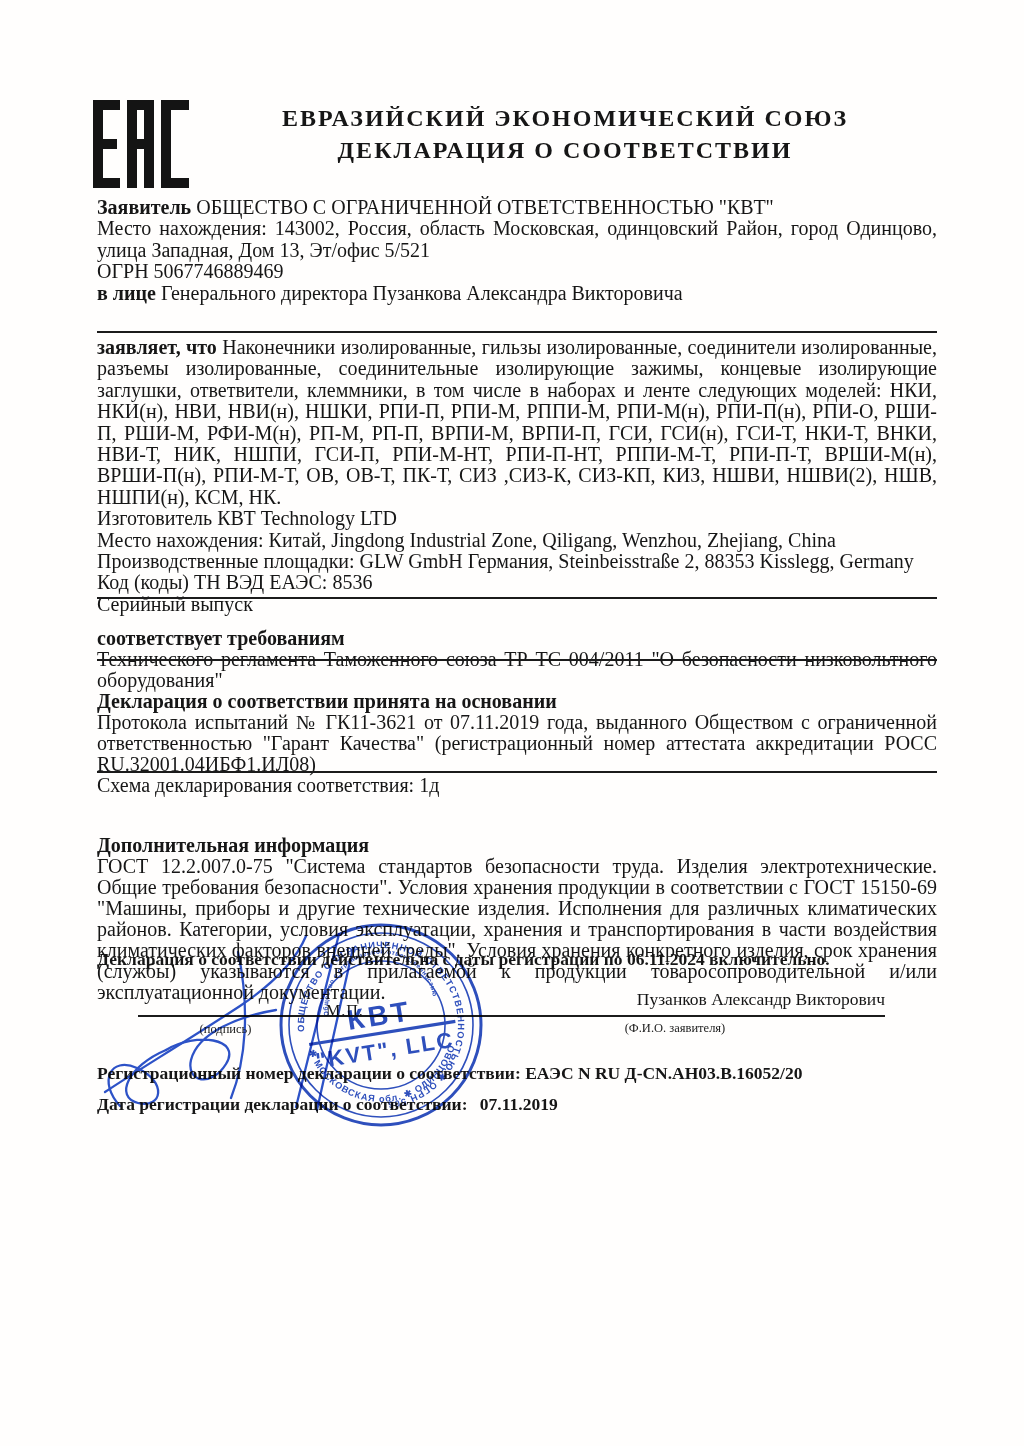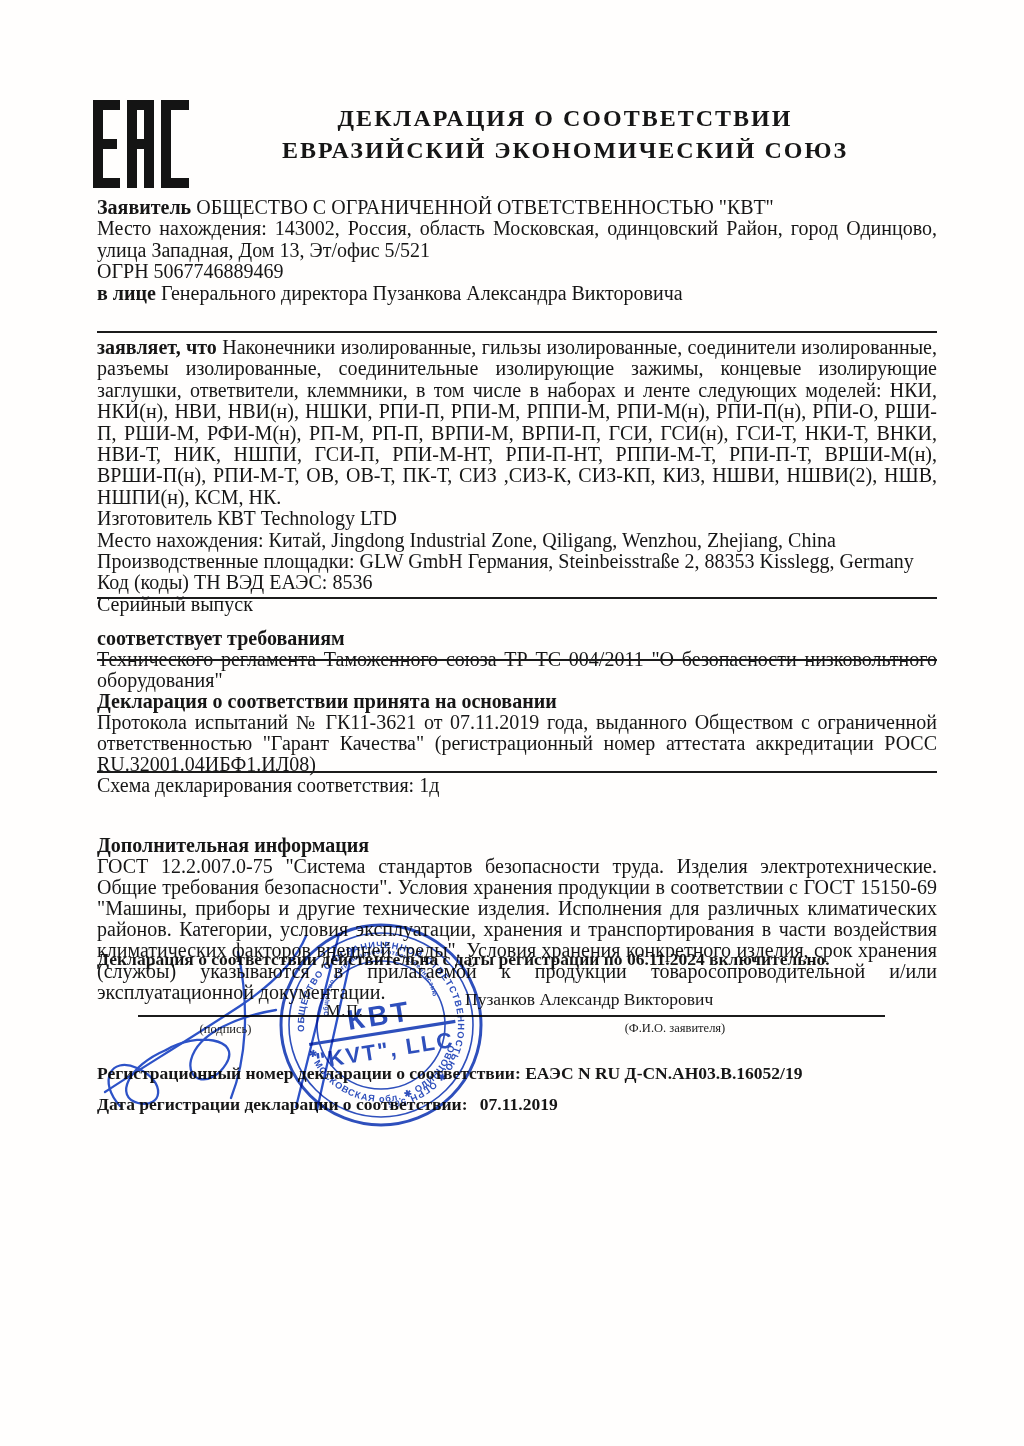--- a/index.html
+++ b/index.html
@@ -45,22 +45,22 @@
       <rect x="34" y="0" width="27" height="10"></rect>
       <rect x="34" y="39" width="27" height="10"></rect>
 
       <rect x="68" y="0" width="10" height="88"></rect>
       <rect x="68" y="0" width="28" height="10"></rect>
       <rect x="68" y="78" width="28" height="10"></rect>
     </g>
   </svg>
 
   <div class="abs title-block">
+    <div>ЕВРАЗИЙСКИЙ ЭКОНОМИЧЕСКИЙ СОЮЗ</div>
     <div>ДЕКЛАРАЦИЯ О СООТВЕТСТВИИ</div>
-    <div>ЕВРАЗИЙСКИЙ ЭКОНОМИЧЕСКИЙ СОЮЗ</div>
   </div>
 
   <div class="abs bt" style="left:97px;top:197px;width:840px;">
     <p><span class="b">Заявитель</span> <span>ОБЩЕСТВО С ОГРАНИЧЕННОЙ ОТВЕТСТВЕННОСТЬЮ "КВТ"</span></p>
     <p>Место нахождения: 143002, Россия, область Московская, одинцовский Район, город Одинцово, улица Западная, Дом 13, Эт/офис 5/521</p>
     <p>ОГРН 5067746889469</p>
     <p><span class="b">в лице</span> <span>Генерального директора Пузанкова Александра Викторовича</span></p>
   </div>
 
   <div class="hr" style="top:331px"></div>
@@ -91,29 +91,29 @@
 
   <div class="hr" style="top:771px"></div>
 
   <div class="abs bt tight" style="left:97px;top:807px;width:840px;">
     <p class="b">Дополнительная информация</p>
     <p>ГОСТ 12.2.007.0-75 "Система стандартов безопасности труда. Изделия электротехнические. Общие требования безопасности". Условия хранения продукции в соответствии с ГОСТ 15150-69 "Машины, приборы и другие технические изделия. Исполнения для различных климатических районов. Категории, условия эксплуатации, хранения и транспортирования в части воздействия климатических факторов внешней среды". Условия хранения конкретного изделия, срок хранения (службы) указываются в прилагаемой к продукции товаросопроводительной и/или эксплуатационной документации.</p>
   </div>
 
   <div class="abs b" style="left:97px;top:948px;width:840px;font-size:17.5px;line-height:22px;">Декларация о соответствии действительна с даты регистрации по 06.11.2024 включительно.</div>
 
-  <div class="abs" style="left:465px;top:989px;width:420px;text-align:left;font-size:17.5px;">Пузанков Александр Викторович</div>
+  <div class="abs" style="left:465px;top:989px;width:420px;text-align:right;font-size:17.5px;">Пузанков Александр Викторович</div>
   <div class="sigline" style="left:138px;top:1015px;width:747px;"></div>
   <div class="abs caption" style="left:138px;top:1022px;width:175px;">(подпись)</div>
   <div class="abs caption" style="left:465px;top:1021px;width:420px;">(Ф.И.О. заявителя)</div>
   <div class="abs mp" style="left:326px;top:1002px;">М.П.</div>
 
   <div class="abs regline" style="left:97px;top:1062px;width:880px;">
     <span>Регистрационный номер декларации о соответствии:</span>
-    <span>ЕАЭС N RU Д-CN.АН03.В.16052/19</span>
+    <span>ЕАЭС N RU Д-CN.АН03.В.16052/20</span>
   </div>
   <div class="abs regline" style="left:97px;top:1093px;width:880px;">
     <span>Дата регистрации декларации о соответствии:</span>
     <span style="margin-left:8px">07.11.2019</span>
   </div>
 
   <svg class="abs sig-svg" style="left:90px;top:920px;" width="270" height="195" viewBox="0 0 270 195">
     <g class="sig-path" stroke-width="2.3">
       <path d="M 15,172 C 45,152 95,122 150,86 C 186,62 206,40 216,16"></path>
       <path d="M 30,186 C 8,162 20,136 47,148 C 78,162 72,189 48,183 C 24,177 38,146 76,130"></path>

